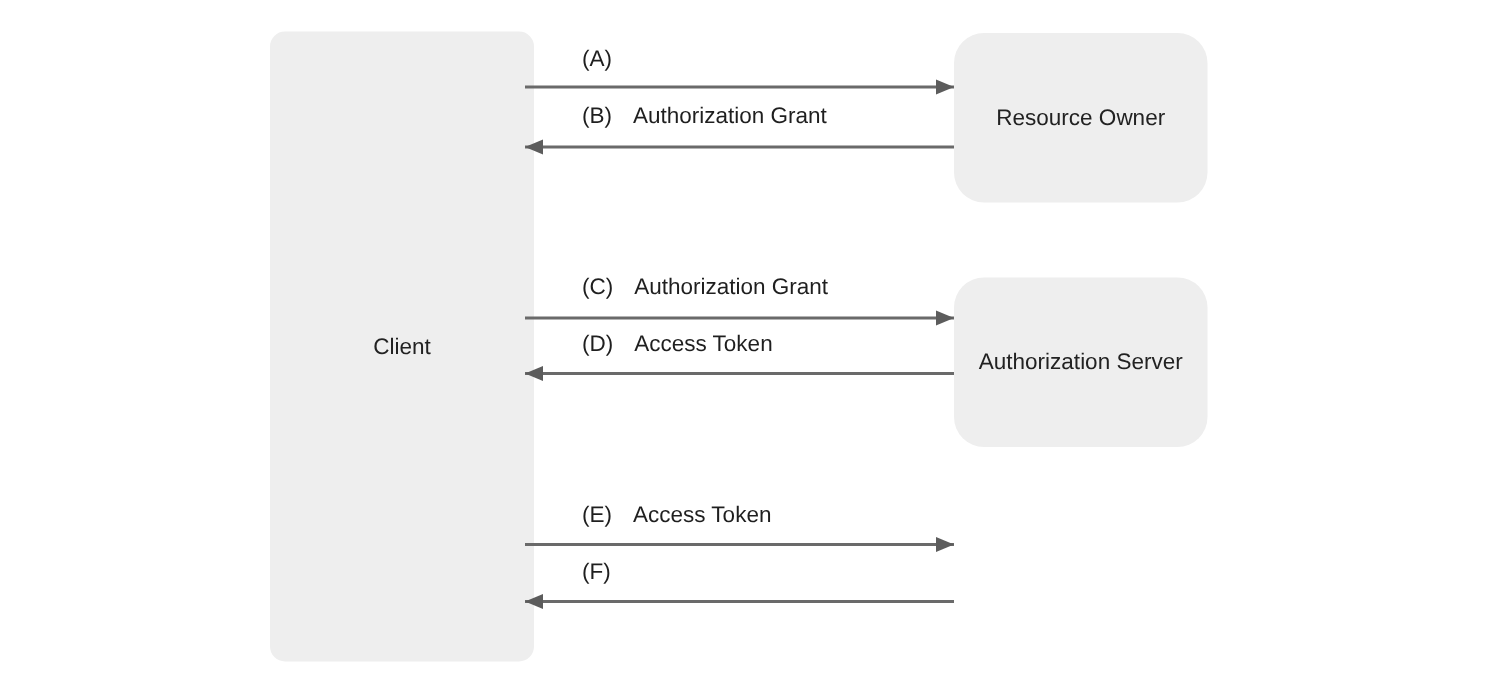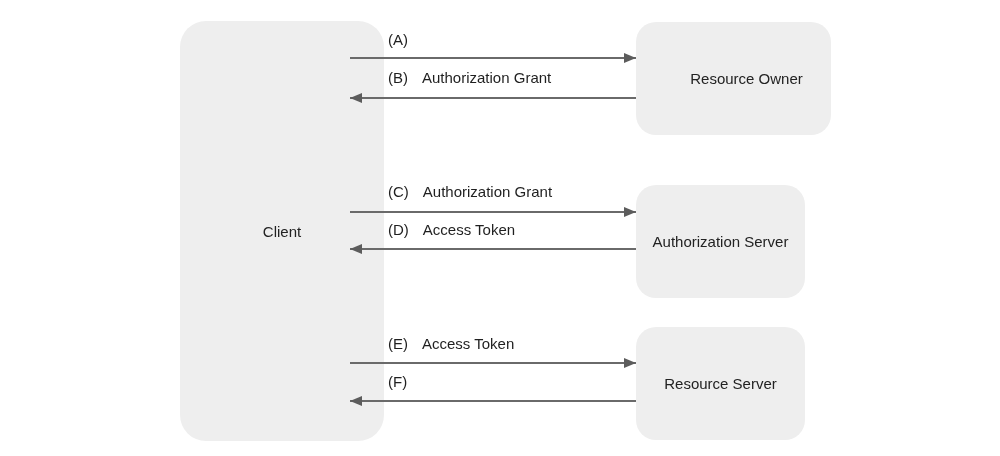--- a/index.html
+++ b/index.html
@@ -21,31 +21,31 @@
     background: #eeeeee;
     display: flex;
     align-items: center;
     justify-content: center;
     font-size: 15px;
     color: #222222;
   }
   .node-client {
     left: 180px;
     top: 21px;
-    width: 204px;
+    width: 176px;
     height: 420px;
-    border-radius: 26px;
+    border-radius: 10px;
   }
   .node-right {
     left: 636px;
     width: 169px;
     height: 113px;
     border-radius: 20px;
   }
-  .node-resource-owner   { top: 22px; padding-left: 26px;  }
+  .node-resource-owner   { top: 22px;  }
   .node-auth-server      { top: 185px; }
   .node-resource-server  { top: 327px; }
 
   .flow-label {
     position: absolute;
     left: 388px;
     height: 20px;
     line-height: 20px;
     font-size: 15px;
     color: #1f1f1f;
@@ -102,23 +102,20 @@
   <div class="node node-client">
     <span>Client</span>
   </div>
 
   <div class="node node-right node-resource-owner">
     <span>Resource Owner</span>
   </div>
   <div class="node node-right node-auth-server">
     <span>Authorization Server</span>
   </div>
-  <div class="node node-right node-resource-server">
-    <span>Resource Server</span>
-  </div>
 
   <div class="flow-label label-a">
     <span class="step">(A)</span>
   </div>
   <div class="arrow dir-right arrow-a">
     <span class="head"></span>
   </div>
 
   <div class="flow-label label-b">
     <span class="step">(B)</span>

